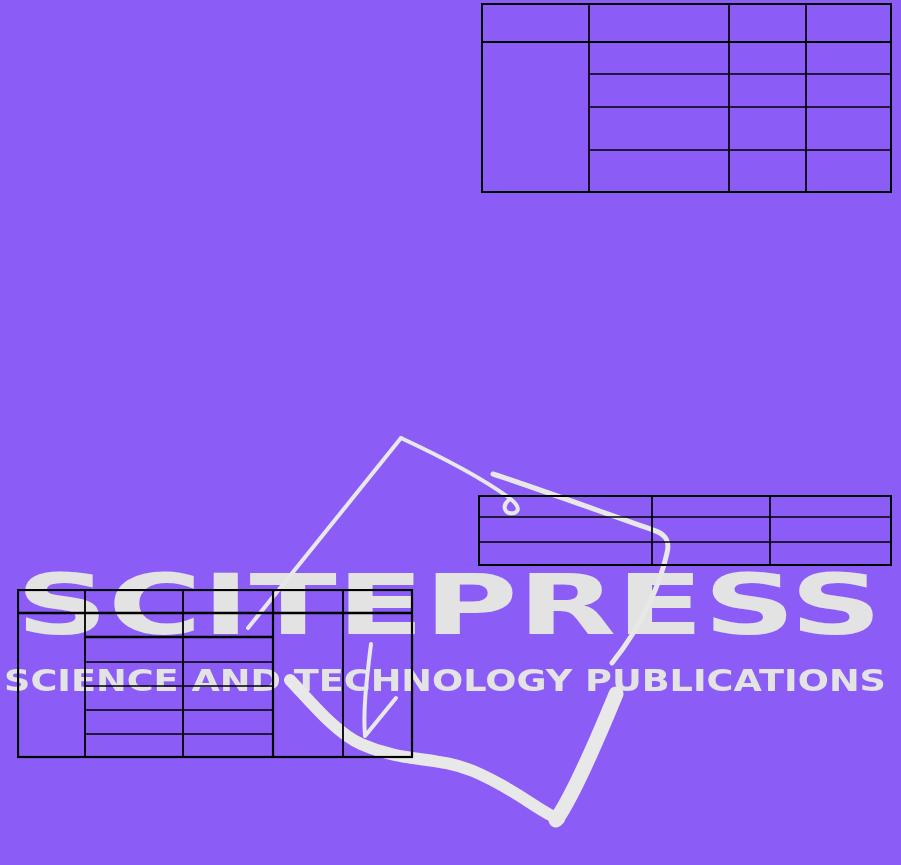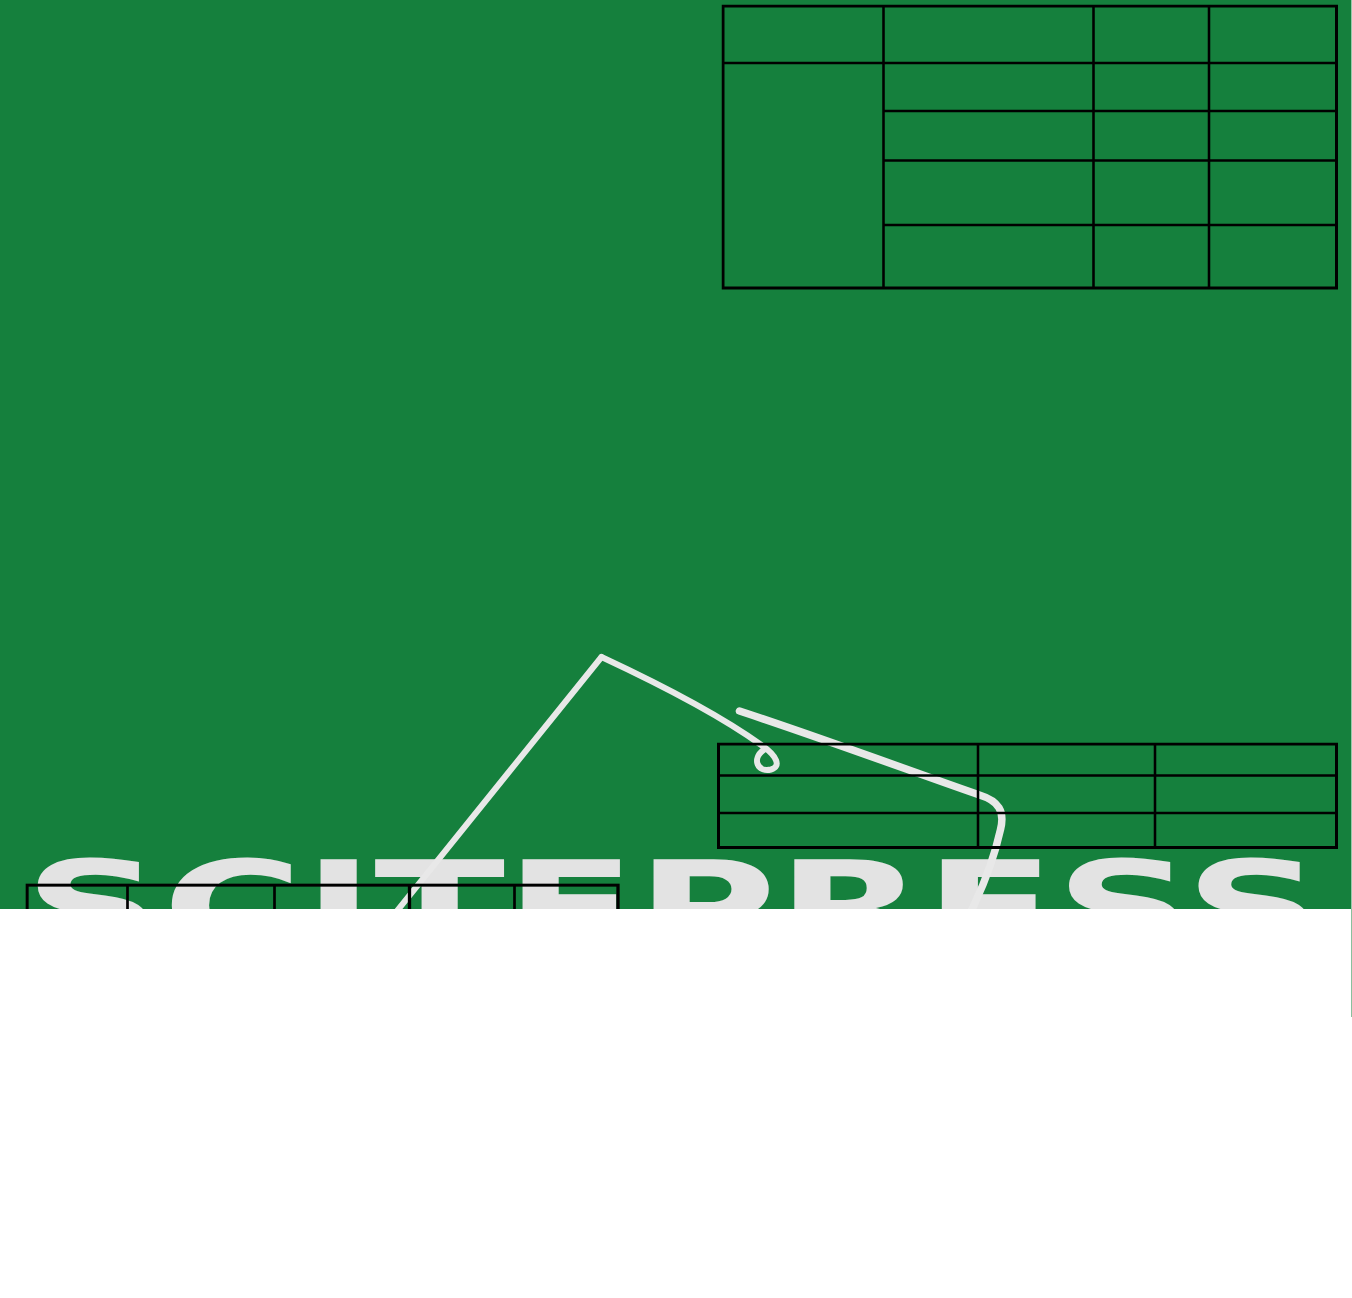--- a/index.html
+++ b/index.html
@@ -1,17 +1,17 @@
 <!DOCTYPE html>
 <html><head>
 <meta charset="utf-8">
 <style>
   html,body{margin:0;padding:0;background:#ffffff;}
   .canvas{
-    position:relative;width:901px;height:606px;background:#15803d;
+    position:relative;width:901px;height:865px;background:#8b5cf6;
     overflow:hidden;font-family:"DejaVu Sans", sans-serif;
   }
   .layer{position:absolute;left:0;top:0;}
   svg{display:block;}
   .wm-text{font-family:"DejaVu Sans", sans-serif;font-weight:bold;}
 </style>
 </head>
 <body>
 
 <div class="canvas">

